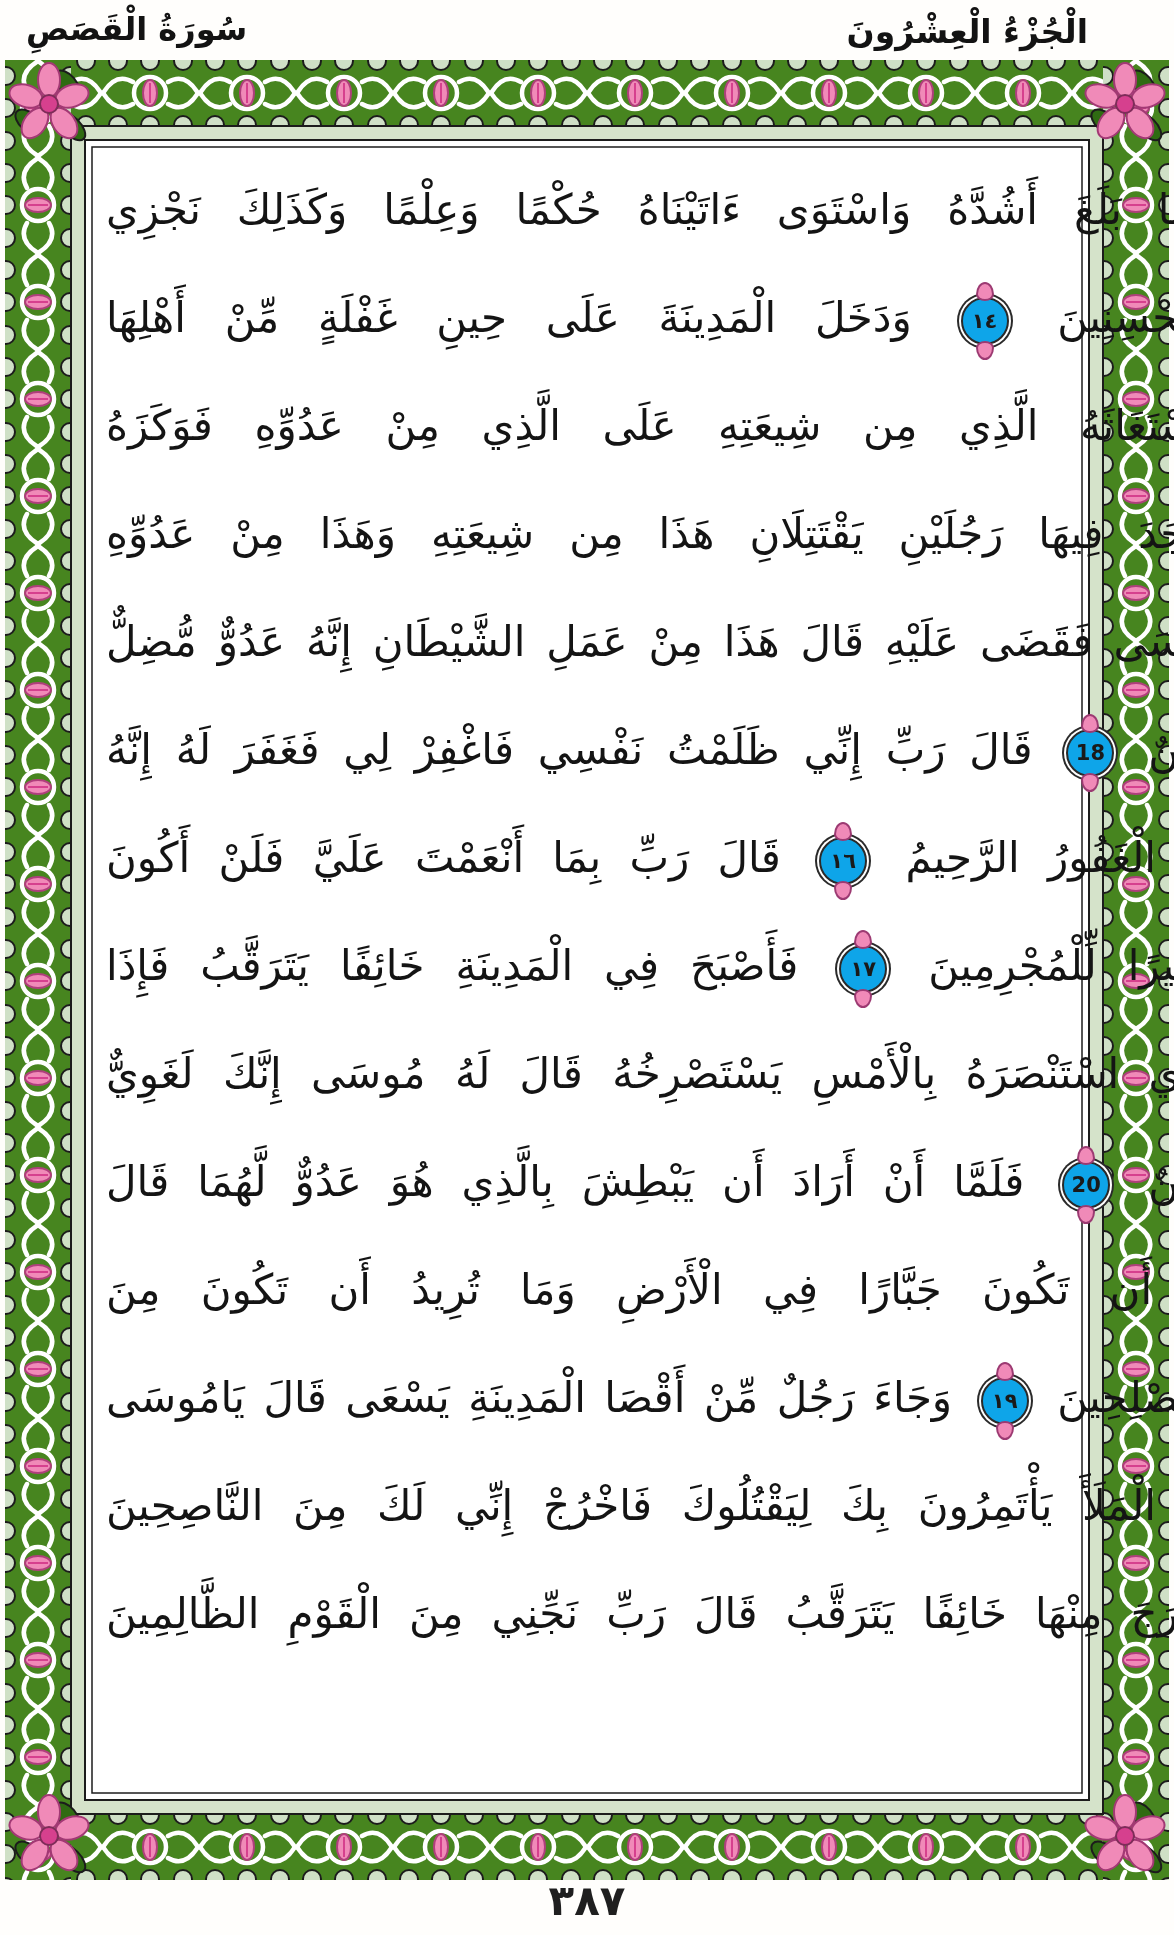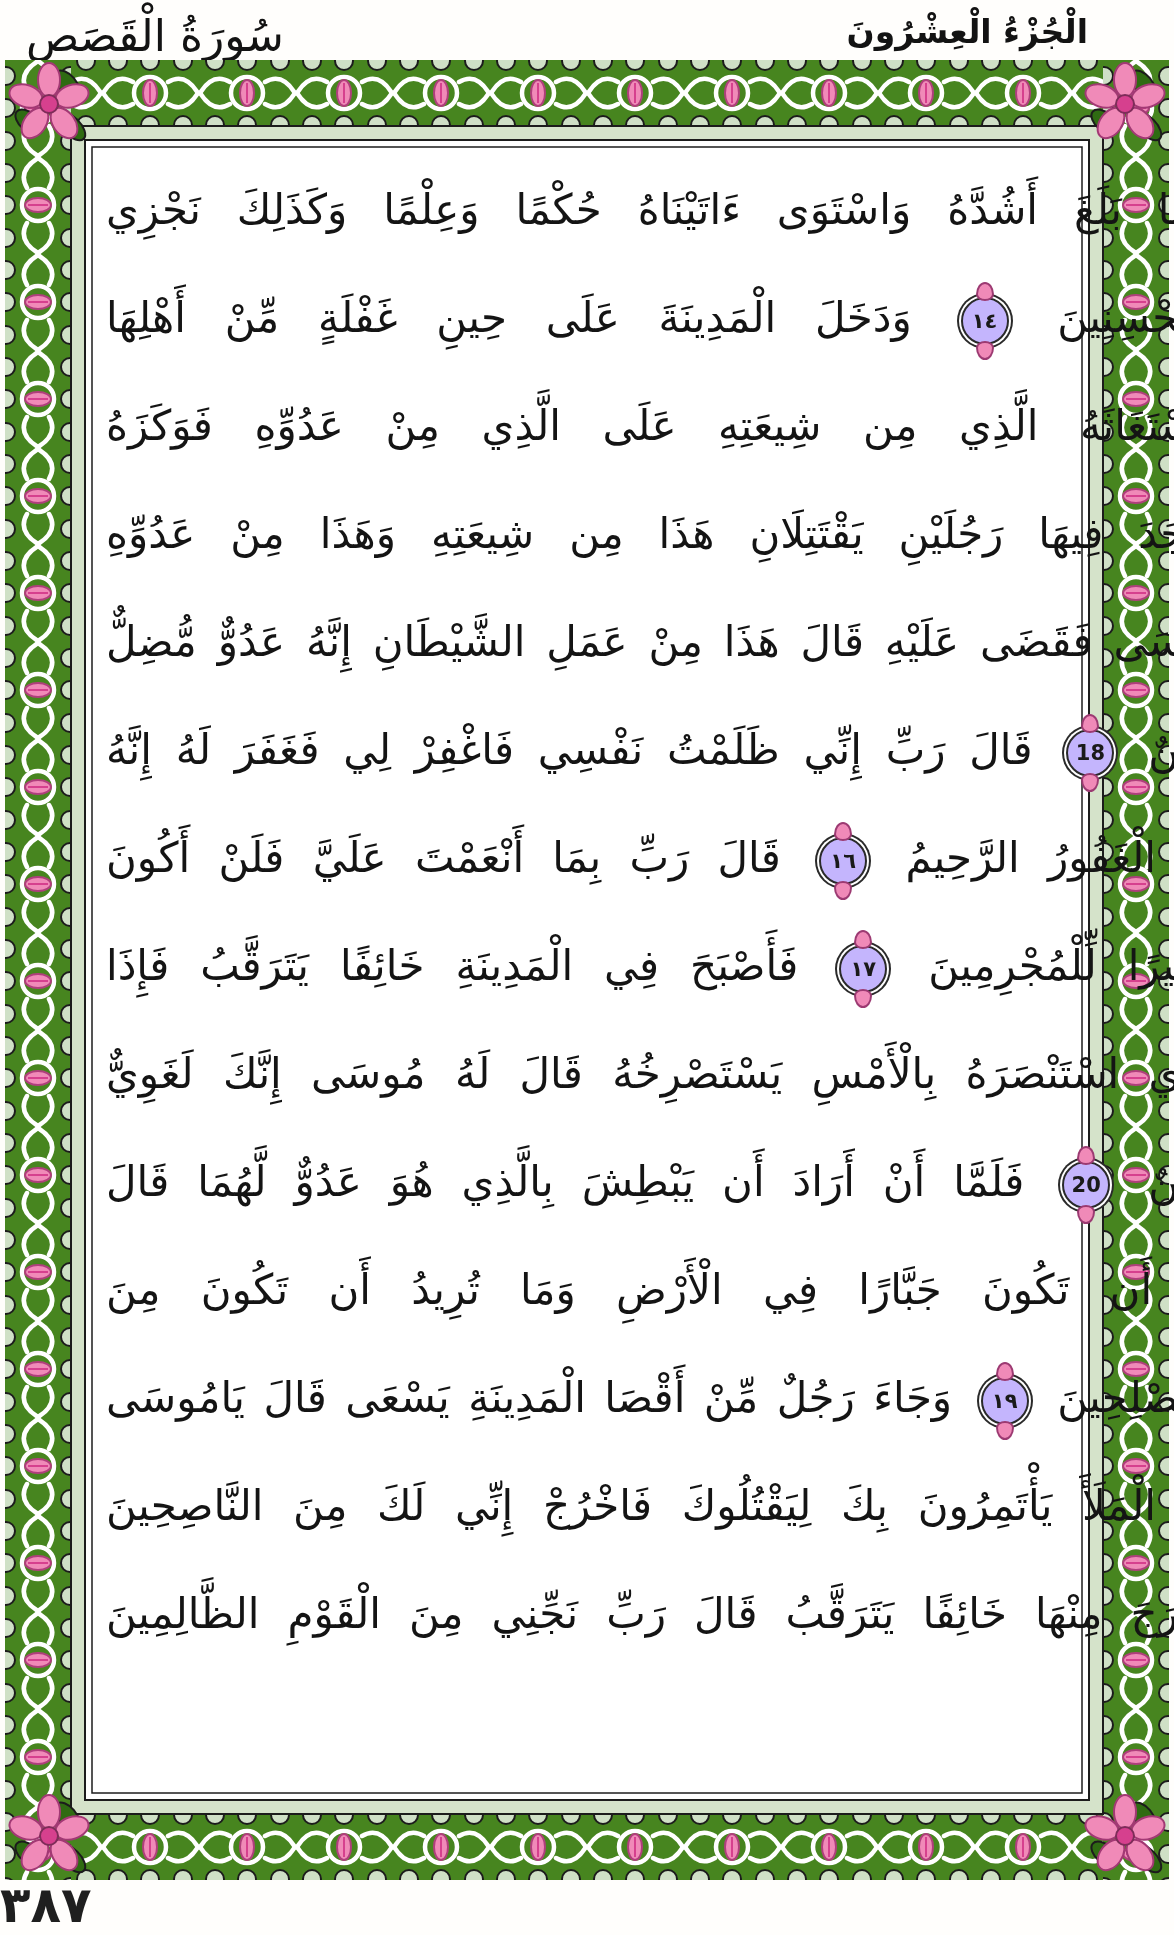--- a/index.html
+++ b/index.html
@@ -10,21 +10,21 @@
     overflow:hidden;
     font-family:"DejaVu Sans", sans-serif;
   }
   
   .hdr-right{
     position:absolute; top:12px; right:86px;
     font-size:33px; font-weight:bold; color:#131313; direction:rtl;
   }
   .hdr-left{
     position:absolute; top:10px; left:26px;
-    font-size:44px; font-weight:normal; color:#131313; direction:rtl;
+    font-size:32px; font-weight:bold; color:#131313; direction:rtl;
   }
   
   .frame{position:absolute; left:5px; top:60px;}
   
   .text-area{
     position:absolute; left:94px; top:150px;
     width:1146px; height:1638px;
     direction:rtl;
     padding:6px 12px; box-sizing:border-box;
     overflow:hidden;
@@ -36,42 +36,42 @@
     white-space:nowrap;
     overflow:visible;
   }
   .qt{ }
   .ayah{
     position:relative;
     display:inline-flex; align-items:center; justify-content:center;
     width:44px; height:44px;
     margin:0 10px;
     border-radius:50%;
-    background:#c4b5fd;
+    background:#0ea5e9;
     border:2px solid #2a2a2a;
     box-shadow:0 0 0 2px #ffffff, 0 0 0 4px #2a2a2a;
     font-size:21px; font-weight:bold; color:#1a1a1a;
     vertical-align:middle;
     line-height:44px;
   }
   .ayah::before,.ayah::after{
     content:"";
     position:absolute; left:50%;
     width:14px; height:15px;
     background:#f08ab8;
     border:2px solid #9c3a72;
     transform:translateX(-50%);
   }
   .ayah::before{ top:-17px; border-radius:50% 50% 50% 50% / 65% 65% 35% 35%; }
   .ayah::after { bottom:-17px; border-radius:50% 50% 50% 50% / 35% 35% 65% 65%; }
   
   .pagenum{
     position:absolute; top:1876px; left:0; width:100%;
-    text-align:left;
-    font-size:50px; color:#1f1f1f; font-weight:bold;
+    text-align:center;
+    font-size:42px; color:#1f1f1f; font-weight:bold;
     direction:rtl;
   }
 </style>
 </head>
 <body>
 
 <div class="page">
 
   <div class="hdr-right">الْجُزْءُ الْعِشْرُونَ</div>
   <div class="hdr-left">سُورَةُ الْقَصَصِ</div>

